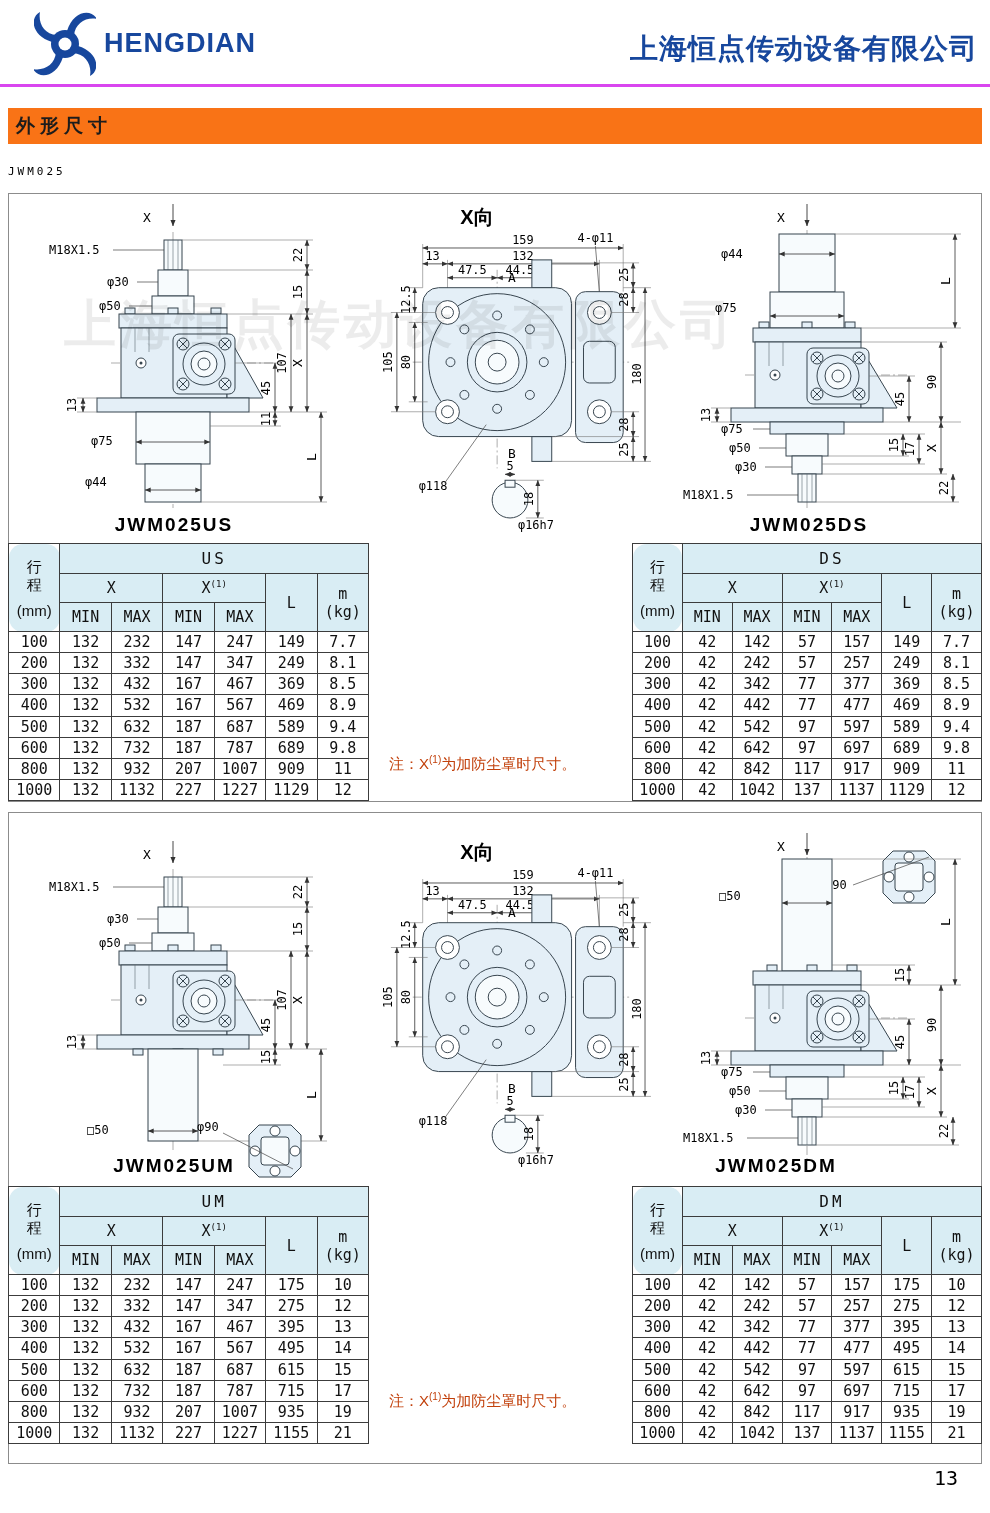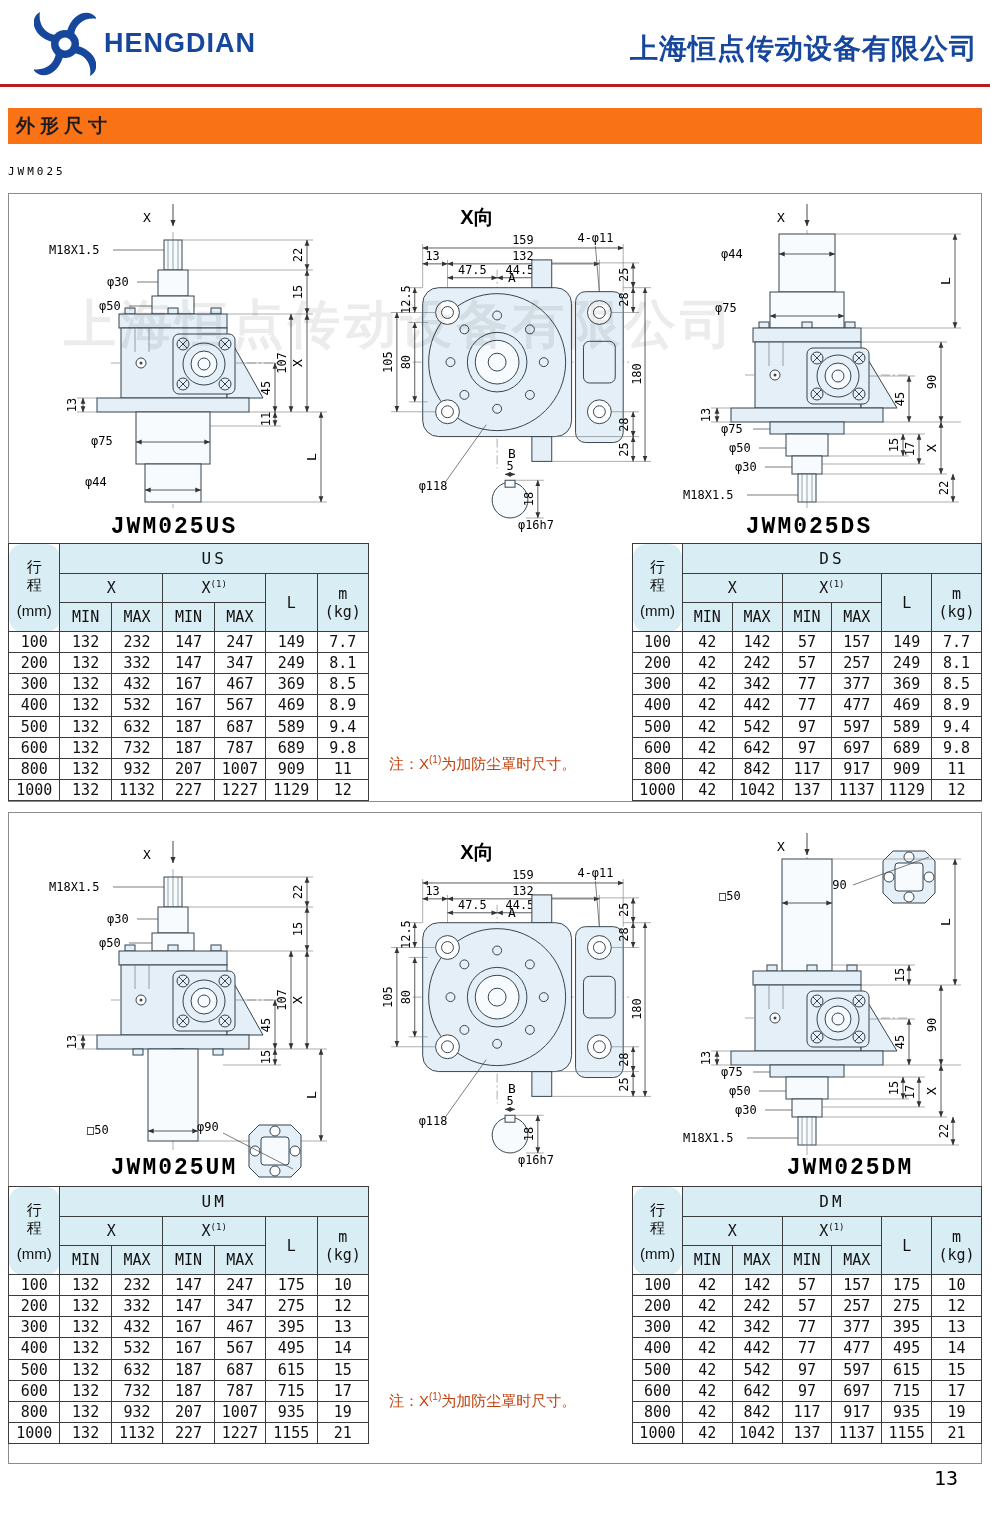--- a/index.html
+++ b/index.html
@@ -1,31 +1,31 @@
 <!DOCTYPE html>
 <html><head>
 <meta charset="utf-8">
 <style>
   html,body{margin:0;padding:0;background:#fff;}
   body{width:990px;height:1513px;position:relative;font-family:"Liberation Sans",sans-serif;color:#111;}
   
-  .hdr{position:absolute;top:0;left:0;width:990px;height:84px;border-bottom:3px solid #b91c1c;}
+  .hdr{position:absolute;top:0;left:0;width:990px;height:84px;border-bottom:3px solid #d946ef;}
   .logo{position:absolute;left:34px;top:10px;}
   .brand{position:absolute;left:104px;top:28px;font-size:27px;font-weight:bold;color:#17479d;letter-spacing:1px;}
   .company{position:absolute;right:12px;top:30px;font-size:28px;font-weight:bold;color:#17479d;font-family:"Liberation Serif",serif;letter-spacing:1px;}
   
   .band{position:absolute;top:108px;left:8px;width:966px;height:36px;background:#f97316;font-size:19px;font-weight:600;letter-spacing:5px;line-height:36px;padding-left:8px;color:#1c1c1c;}
   .model{position:absolute;top:165px;left:8px;font-family:"DejaVu Sans Mono",monospace;font-size:11px;letter-spacing:3px;color:#000;}
   
   .panel{position:absolute;left:8px;width:972px;border:1px solid #8c8c8c;background:#fff;}
   #panel1{top:193px;height:607px;}
   #panel2{top:812px;height:650px;}
   .wm{position:absolute;top:96px;left:55px;width:900px;font-size:52px;letter-spacing:4px;white-space:nowrap;color:#000;opacity:.07;pointer-events:none;z-index:6;font-weight:bold;}
   .xvtitle{position:absolute;left:408px;width:120px;text-align:center;font-size:20px;font-weight:600;color:#000;}
-  .cap{position:absolute;width:210px;text-align:center;font-family:Liberation Mono, monospace;font-size:23px;font-weight:bold;letter-spacing:2px;color:#000;}
+  .cap{position:absolute;width:210px;text-align:center;font-family:Liberation Sans, sans-serif;font-size:19px;font-weight:bold;letter-spacing:2px;color:#000;}
   .note{position:absolute;left:380px;width:250px;font-size:15px;color:#c2410c;}
   .note sup{font-size:10px;}
   
   .tbl{position:absolute;height:258px;}
   table.dim{border-collapse:collapse;table-layout:fixed;width:100%;height:258px;text-align:center;font-family:"DejaVu Sans Mono",monospace;font-size:15px;}
   table.dim th,table.dim td{border:1px solid #3c3c3c;padding:0;font-weight:normal;}
   table.dim thead th{background:#d9edf4;}
   table.dim thead tr:nth-child(1){height:30px;}
   table.dim thead tr:nth-child(2){height:29px;}
   table.dim thead tr:nth-child(3){height:29px;padding-left:24px;}
@@ -825,21 +825,21 @@
     </g>
     <text class="dtb mid" transform="rotate(-90 293 91)" x="293" y="91">L</text>
     <text class="dt mid" transform="rotate(-90 247 144)" x="247" y="144">15</text>
     <text class="dt mid" transform="rotate(-90 279 194)" x="279" y="194">90</text>
     <text class="dt mid" transform="rotate(-90 247 211)" x="247" y="211">45</text>
     <text class="dt mid" transform="rotate(-90 241 257)" x="241" y="257">15</text>
     <text class="dt mid" transform="rotate(-90 257 261)" x="257" y="261">17</text>
     <text class="dtb mid" transform="rotate(-90 279 260)" x="279" y="260">X</text>
     <text class="dt mid" transform="rotate(-90 291 300)" x="291" y="300">22</text>
   </svg>
-  <div class="cap" style="left:736px;top:342px">JWM025DM</div>
+  <div class="cap" style="left:662px;top:342px">JWM025DM</div>
 
   <div class="tbl" style="left:-1px;top:373px;width:361px">
     <table class="dim">
       <thead>
         <tr>
           <th class="sc" rowspan="3">
               <div class="zh">行程</div>
               <div>(mm)</div>
             </th>
           <th class="ttl" colspan="6">UM</th>

